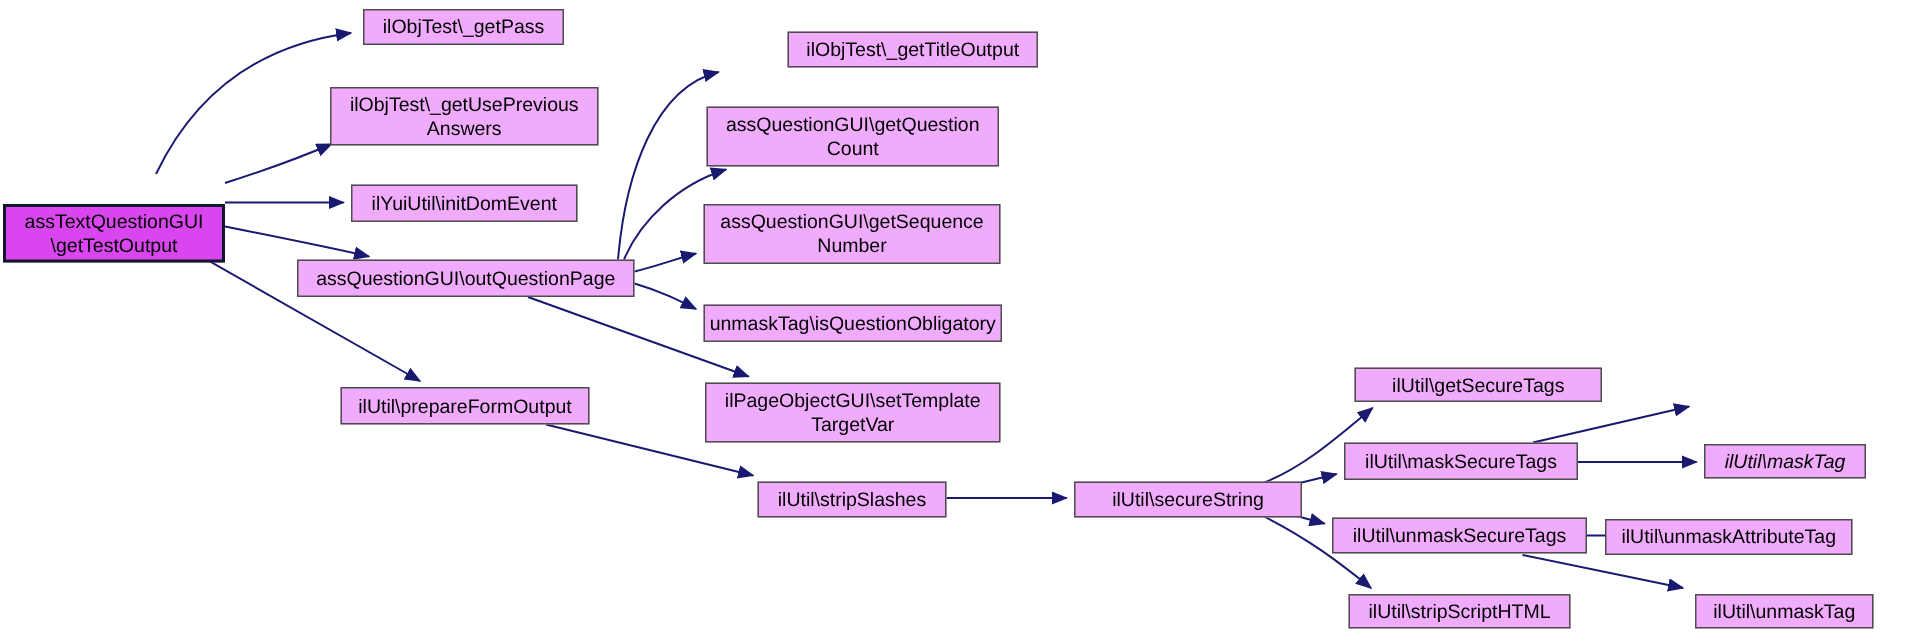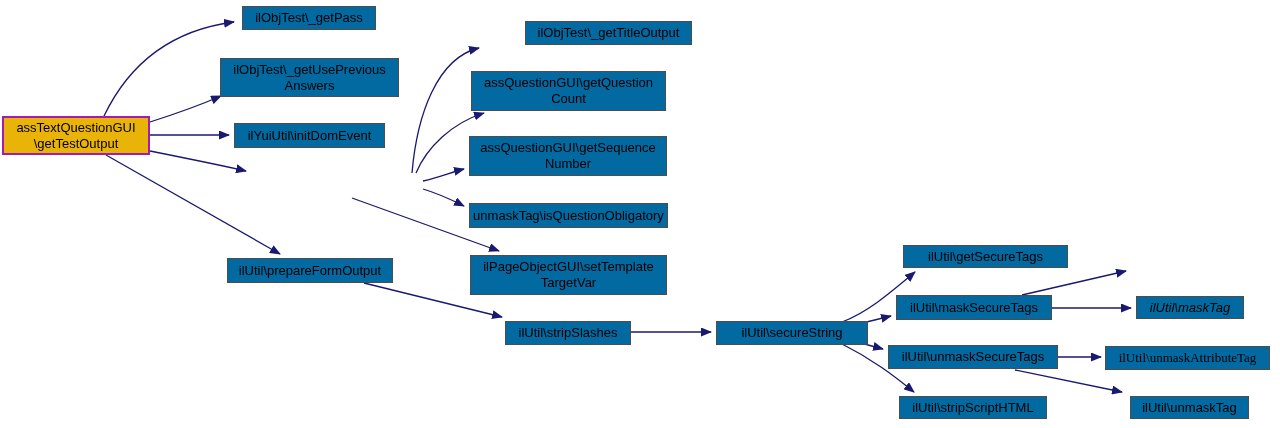--- a/index.html
+++ b/index.html
@@ -7,35 +7,36 @@
     position:relative;
     width:1280px;height:428px;
     background:#ffffff;
     font-family:"Liberation Sans", sans-serif;
     overflow:hidden;
   }
   #edges{position:absolute;left:0;top:0;width:1280px;height:428px;}
   .node{
     position:absolute;
     box-sizing:border-box;
-    background:#0369a1;
+    background:#f0abfc;
     border:1px solid #4d4d4d;
     display:flex;
     flex-direction:column;
     align-items:center;
     justify-content:center;
     text-align:center;
     font-size:13px;
     line-height:16px;
     color:#000000;
     white-space:nowrap;
   }
   .node.root{
-    background:#eab308;
-    border:2px solid #a21caf;
+    background:#d946ef;
+    border:2px solid #0f172a;
+    margin-top:20px;
   }
   .node span:empty{display:none;}
 </style>
 </head>
 <body>
 
 <div id="canvas">
 
   <svg id="edges" width="1280" height="428" viewBox="0 0 1280 428" xmlns="http://www.w3.org/2000/svg">
     <defs>
@@ -80,20 +81,24 @@
   <div class="node" style="left:220px;top:58px;width:179px;height:39px;">
     <span>ilObjTest\_getUsePrevious</span>
     <span>Answers</span>
   </div>
 
   <div class="node" style="left:234px;top:123px;width:151px;height:25px;">
     <span>ilYuiUtil\initDomEvent</span>
 
   </div>
 
+  <div class="node" style="left:198px;top:173px;width:225px;height:25px;">
+    <span>assQuestionGUI\outQuestionPage</span>
+
+  </div>
 
   <div class="node" style="left:485px;top:21px;width:167px;height:24px;margin-left:40px;">
     <span>ilObjTest\_getTitleOutput</span>
 
   </div>
 
   <div class="node" style="left:471px;top:71px;width:195px;height:40px;">
     <span>assQuestionGUI\getQuestion</span>
     <span>Count</span>
   </div>
@@ -147,21 +152,21 @@
     <span>ilUtil\stripScriptHTML</span>
 
   </div>
 
 
   <div class="node" style="left:1136px;top:296px;width:108px;height:23px;font-style:italic;">
     <span>ilUtil\maskTag</span>
 
   </div>
 
-  <div class="node" style="left:1105px;top:346px;width:165px;height:24px;font-family:Liberation Serif, serif;">
+  <div class="node" style="left:1070px;top:346px;width:165px;height:24px;">
     <span>ilUtil\unmaskAttributeTag</span>
 
   </div>
 
   <div class="node" style="left:1130px;top:396px;width:119px;height:23px;">
     <span>ilUtil\unmaskTag</span>
 
   </div>
 
 </div>

